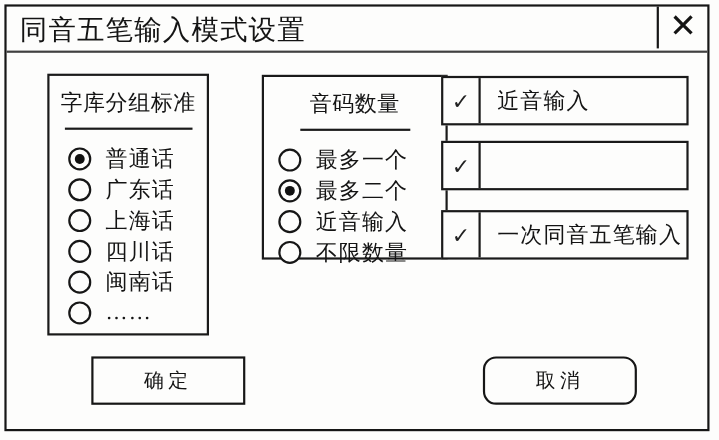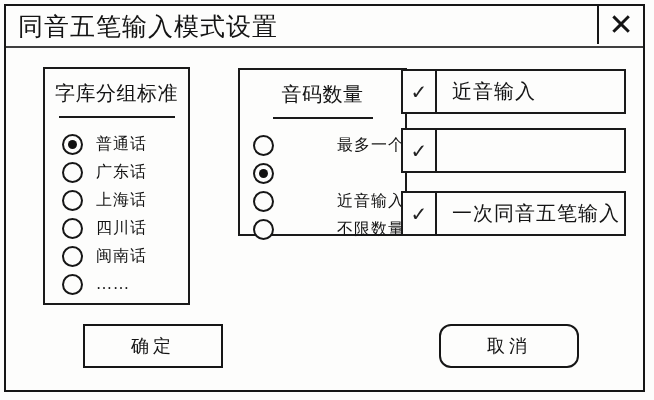--- a/index.html
+++ b/index.html
@@ -35,30 +35,30 @@
   }
   .gb-rule{
     height:0;border-bottom:2px solid #1a1a1a;margin:9px auto 0 auto;
   }
   .gb-dialect .gb-rule{width:116px;}
   .gb-count .gb-rule{width:100px;}
   .radio-list{margin-top:12px;}
   .radio-row{
     display:flex;align-items:center;height:28px;padding-left:17px;cursor:default;
   }
-  .gb-count .radio-row{padding-left:13px;justify-content:space-between;}
+  .gb-count .radio-row{padding-left:13px;}
   .radio-circle{
     width:17px;height:17px;border:2px solid #161616;border-radius:50%;
     flex:0 0 auto;position:relative;background:#fdfdfc;
   }
   .radio-row.selected .radio-circle::after{
     content:"";position:absolute;left:50%;top:50%;width:9px;height:9px;
     margin:-4.5px 0 0 -4.5px;border-radius:50%;background:#111;
   }
-  .radio-label{font-size:16px;margin-left:13px;white-space:nowrap;letter-spacing:1px;}
+  .radio-label{font-size:20px;margin-left:13px;white-space:nowrap;letter-spacing:1px;}
   .checkrow{
     position:absolute;left:395px;width:225px;height:45px;
     border:2px solid #1a1a1a;box-sizing:border-box;display:flex;align-items:stretch;
     background:#fdfdfc;cursor:default;
   }
   .cr-1{top:63px;}
   .cr-2{top:122px;}
   .cr-3{top:185px;}
   .check-cell{
     width:32px;border-right:2px solid #1a1a1a;display:flex;align-items:center;
@@ -125,20 +125,21 @@
     <div class="groupbox gb-count">
       <div class="gb-heading">音码数量</div>
       <div class="gb-rule"></div>
       <div class="radio-list">
         <div class="radio-row">
           <span class="radio-circle"></span>
           <span class="radio-label">最多一个</span>
         </div>
         <div class="radio-row selected">
           <span class="radio-circle"></span>
+          <span class="radio-label">最多二个</span>
         </div>
         <div class="radio-row">
           <span class="radio-circle"></span>
           <span class="radio-label">近音输入</span>
         </div>
         <div class="radio-row">
           <span class="radio-circle"></span>
           <span class="radio-label">不限数量</span>
         </div>
       </div>

